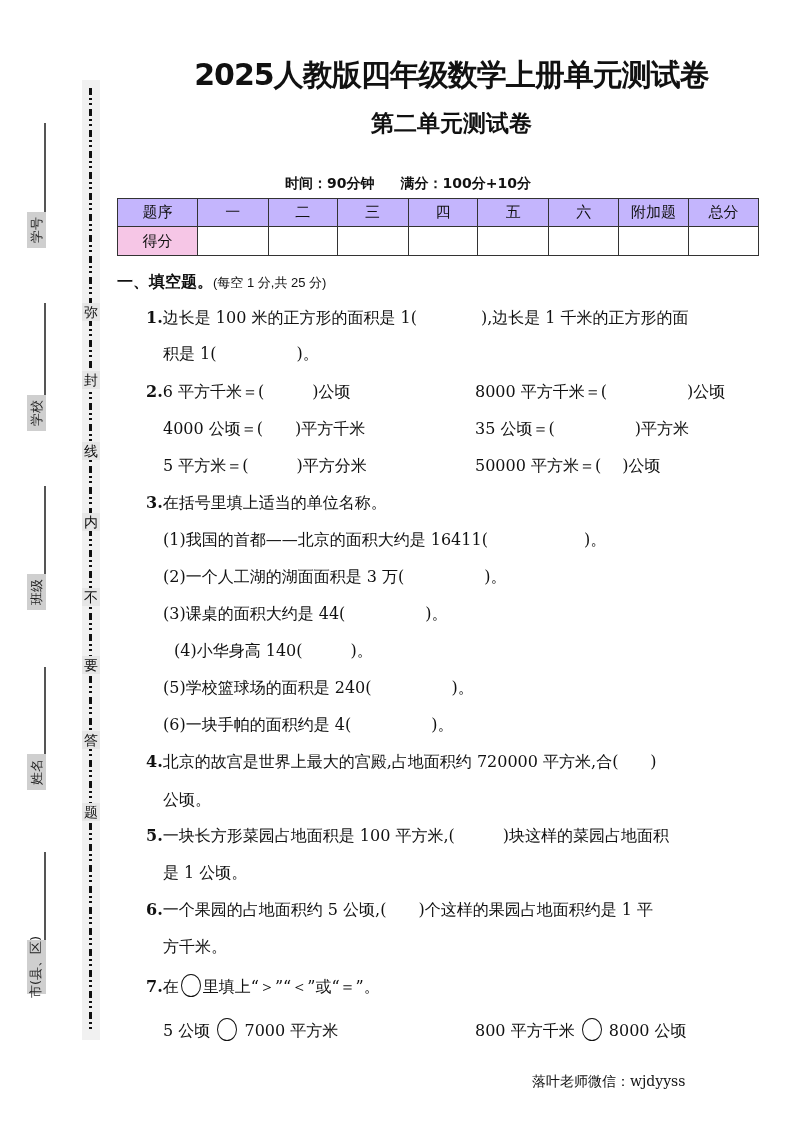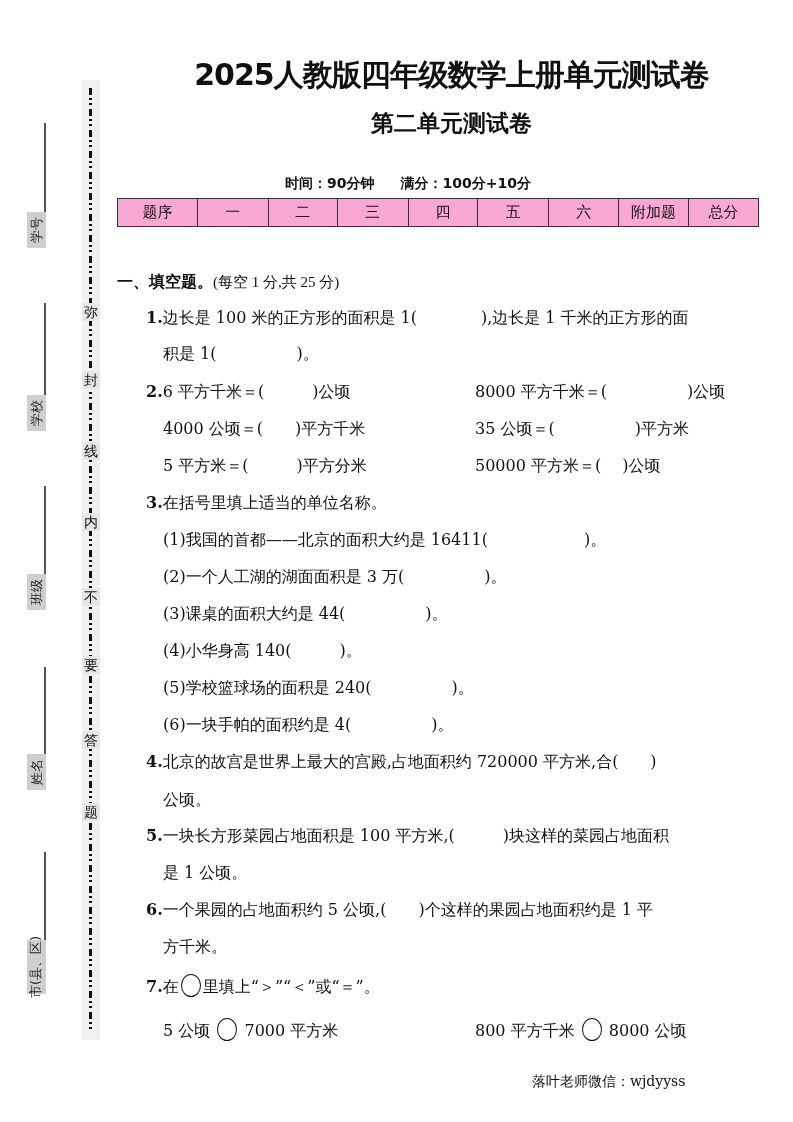--- a/index.html
+++ b/index.html
@@ -29,21 +29,21 @@
 
   
   table.score {
     position: absolute; left: 117px; top: 198px;
     border-collapse: collapse; width: 642px;
     font-family: "DejaVu Sans", "Liberation Sans", sans-serif; font-size: 15px;
   }
   table.score td {
     border: 1.5px solid #333; text-align: center; padding: 0;
   }
-  table.score tr.head td { background: #f9a8d4; height: 27px; }
+  table.score tr.head td { background: #c4b5fd; height: 27px; }
   table.score tr.body td { height: 28px; }
   table.score td.rowlabel { background: #f6c6e6; }
 
   
   .binding-line {
     left: 89px; top: 88px; width: 3px; height: 945px;
     background: repeating-linear-gradient(to bottom,
       #111 0px, #111 7px, transparent 7px, transparent 10px,
       #111 10px, #111 12px, transparent 12px, transparent 15px,
       #111 15px, #111 17px, transparent 17px, transparent 21px);
@@ -62,21 +62,21 @@
     font-family: "DejaVu Sans", "Liberation Sans", sans-serif; font-size: 13px;
     display: flex; align-items: center; justify-content: center;
   }
   .field-label span { display: inline-block; transform: rotate(-90deg); white-space: nowrap; }
 
   
   .sec-head {
     left: 117px; top: 272px; font-size: 16px;
     font-family: "DejaVu Sans", "Liberation Sans", sans-serif; font-weight: bold;
   }
-  .sec-head .note { font-weight: normal; font-family: Liberation Serif, serif; font-size: 15px; }
+  .sec-head .note { font-weight: normal; font-family: Liberation Sans, sans-serif; font-size: 13px; }
   .q { font-size: 16px; white-space: nowrap; }
   .qn { font-weight: bold; font-family: "DejaVu Serif", serif; }
   .circle {
     display: inline-block; width: 18px; height: 21px; border: 1.3px solid #111;
     border-radius: 50%; vertical-align: -5px; margin: 0 2px;
   }
   .footer {
     left: 532px; top: 1073px; font-size: 14px;
     font-family: "DejaVu Serif", "Liberation Serif", serif;
   }
@@ -143,20 +143,31 @@
     <td>题序</td>
     <td>一</td>
     <td>二</td>
     <td>三</td>
     <td>四</td>
     <td>五</td>
     <td>六</td>
     <td>附加题</td>
     <td>总分</td>
   </tr>
+  <tr class="body">
+    <td class="rowlabel">得分</td>
+    <td></td>
+    <td></td>
+    <td></td>
+    <td></td>
+    <td></td>
+    <td></td>
+    <td></td>
+    <td></td>
+  </tr>
 </tbody>
   </table>
 
 <div class="abs sec-head">
   <span>一、填空题。</span><span class="note">(每空 1 分,共 25 分)</span>
 </div>
 
 <div class="abs q" style="left:146px;top:308px">
   <span class="qn">1.</span><span>边长是 100 米的正方形的面积是 1(　　　　),边长是 1 千米的正方形的面</span>
 </div>
@@ -170,21 +181,21 @@
 <div class="abs q" style="left:475px;top:419px">35 公顷＝(　　　　　)平方米</div>
 <div class="abs q" style="left:163px;top:456px">5 平方米＝(　　　)平方分米</div>
 <div class="abs q" style="left:475px;top:456px">50000 平方米＝(　 )公顷</div>
 
 <div class="abs q" style="left:146px;top:493px">
   <span class="qn">3.</span><span>在括号里填上适当的单位名称。</span>
 </div>
 <div class="abs q" style="left:163px;top:530px">(1)我国的首都——北京的面积大约是 16411(　　　　　　)。</div>
 <div class="abs q" style="left:163px;top:567px">(2)一个人工湖的湖面面积是 3 万(　　　　　)。</div>
 <div class="abs q" style="left:163px;top:604px">(3)课桌的面积大约是 44(　　　　　)。</div>
-<div class="abs q" style="left:163px;top:641px">(4)小华身高 140(　　　)。</div>
+<div class="abs q" style="left:174px;top:641px">(4)小华身高 140(　　　)。</div>
 <div class="abs q" style="left:163px;top:678px">(5)学校篮球场的面积是 240(　　　　　)。</div>
 <div class="abs q" style="left:163px;top:715px">(6)一块手帕的面积约是 4(　　　　　)。</div>
 
 <div class="abs q" style="left:146px;top:752px">
   <span class="qn">4.</span><span>北京的故宫是世界上最大的宫殿,占地面积约 720000 平方米,合(　　)</span>
 </div>
 <div class="abs q" style="left:163px;top:790px">公顷。</div>
 
 <div class="abs q" style="left:146px;top:826px">
   <span class="qn">5.</span><span>一块长方形菜园占地面积是 100 平方米,(　　　)块这样的菜园占地面积</span>

